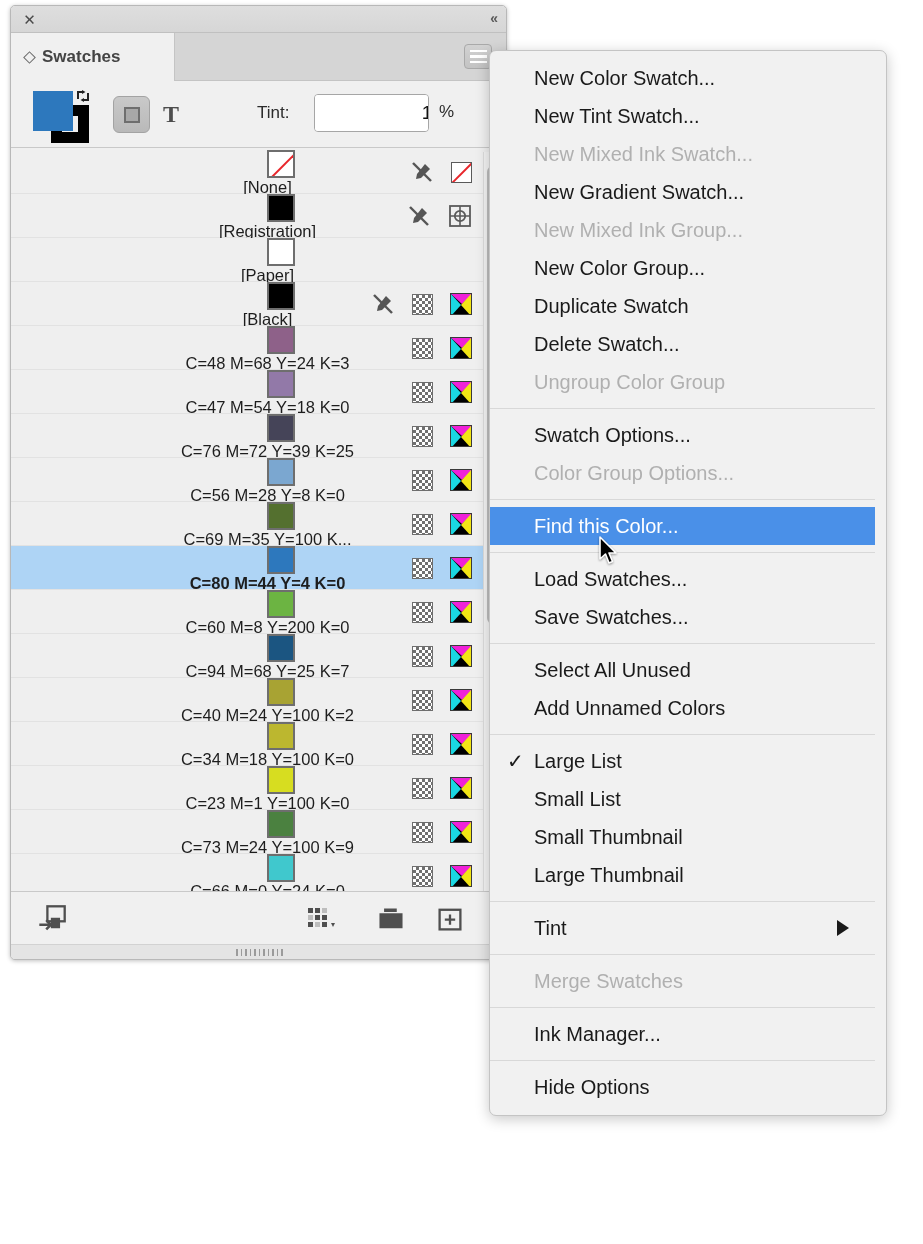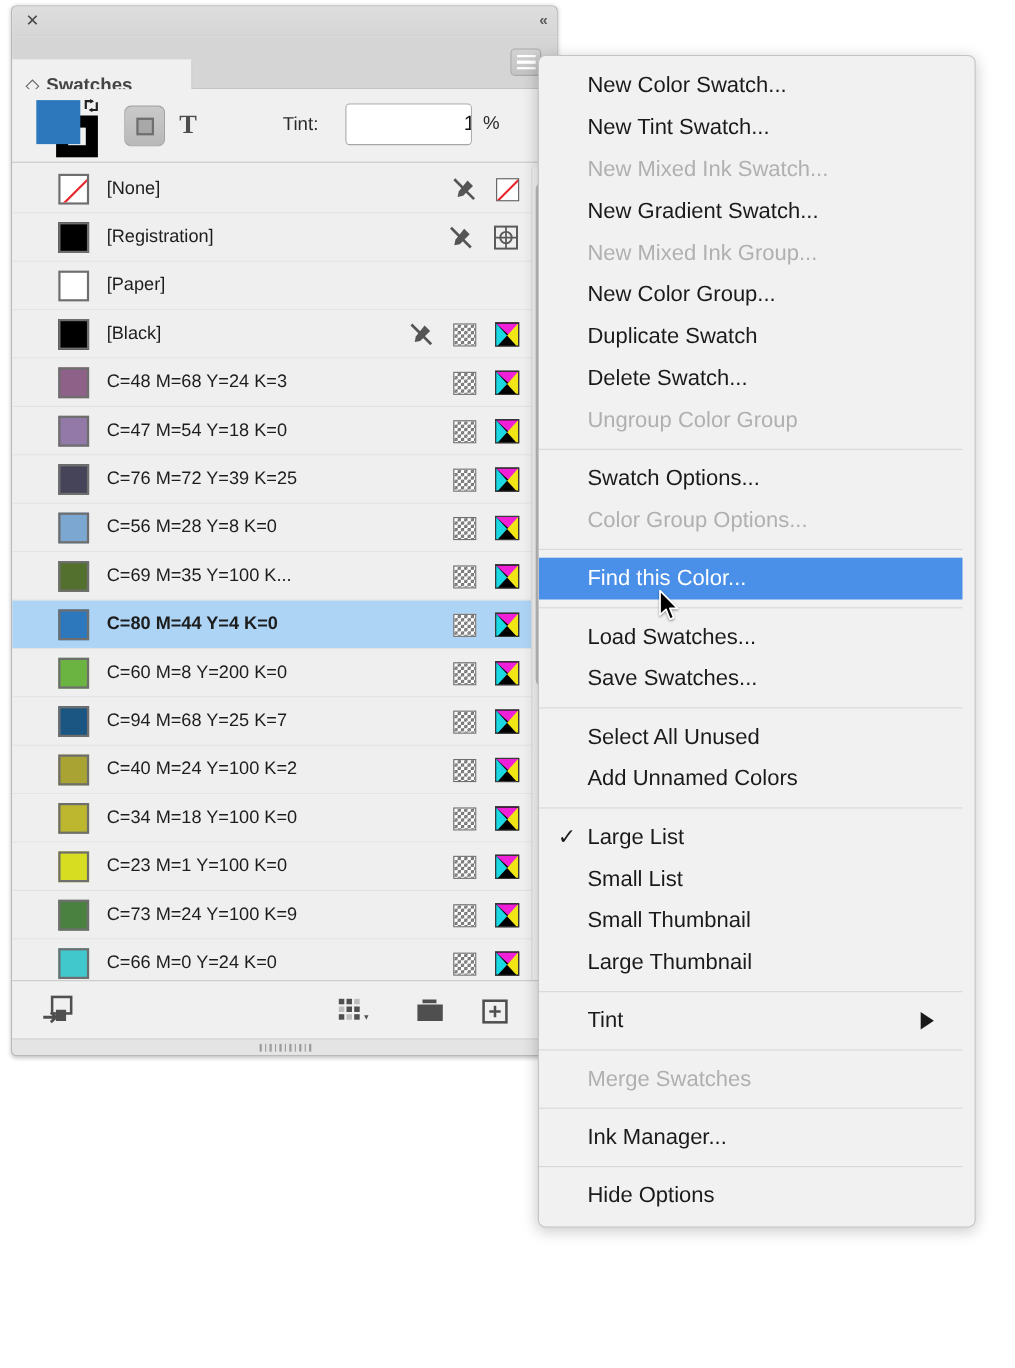--- a/index.html
+++ b/index.html
@@ -48,21 +48,20 @@
     border-bottom: 1px solid #c4c4c4;
   }
   .tab-active {
     position: absolute; left: 0; top: 0;
     width: 164px; height: 48px;
     background: #f0f0f0;
     border-right: 1px solid #c4c4c4;
     display: flex; align-items: center;
     padding-left: 14px; gap: 8px;
     cursor: pointer;
-    margin-top: 21px;
   }
   .tab-diamond {
     width: 9px; height: 9px;
     border: 1.6px solid #6b6b6b;
     transform: rotate(45deg);
     flex: none;
   }
   .tab-label {
     font-size: 17px; font-weight: bold; color: #444;
   }
@@ -146,20 +145,21 @@
     width: 497px; height: 757px;
     background: #efefef; overflow: hidden;
   }
   .swatch-row {
     position: relative;
     height: 44px;
     display: flex; align-items: center;
     border-bottom: 1px solid #e2e2e2;
     background: #efefef;
     cursor: pointer;
+    flex-direction: column;
   }
   .swatch-row.selected { background: #aed4f5; }
   .swatch-row.selected .sw-name { font-weight: bold; }
   .sw-chip {
     margin-left: 42px;
     width: 28px; height: 28px;
     border: 2px solid #6e6e6e;
     flex: none;
   }
   .sw-chip.none-chip { background:#fff; position: relative; overflow:hidden; }

